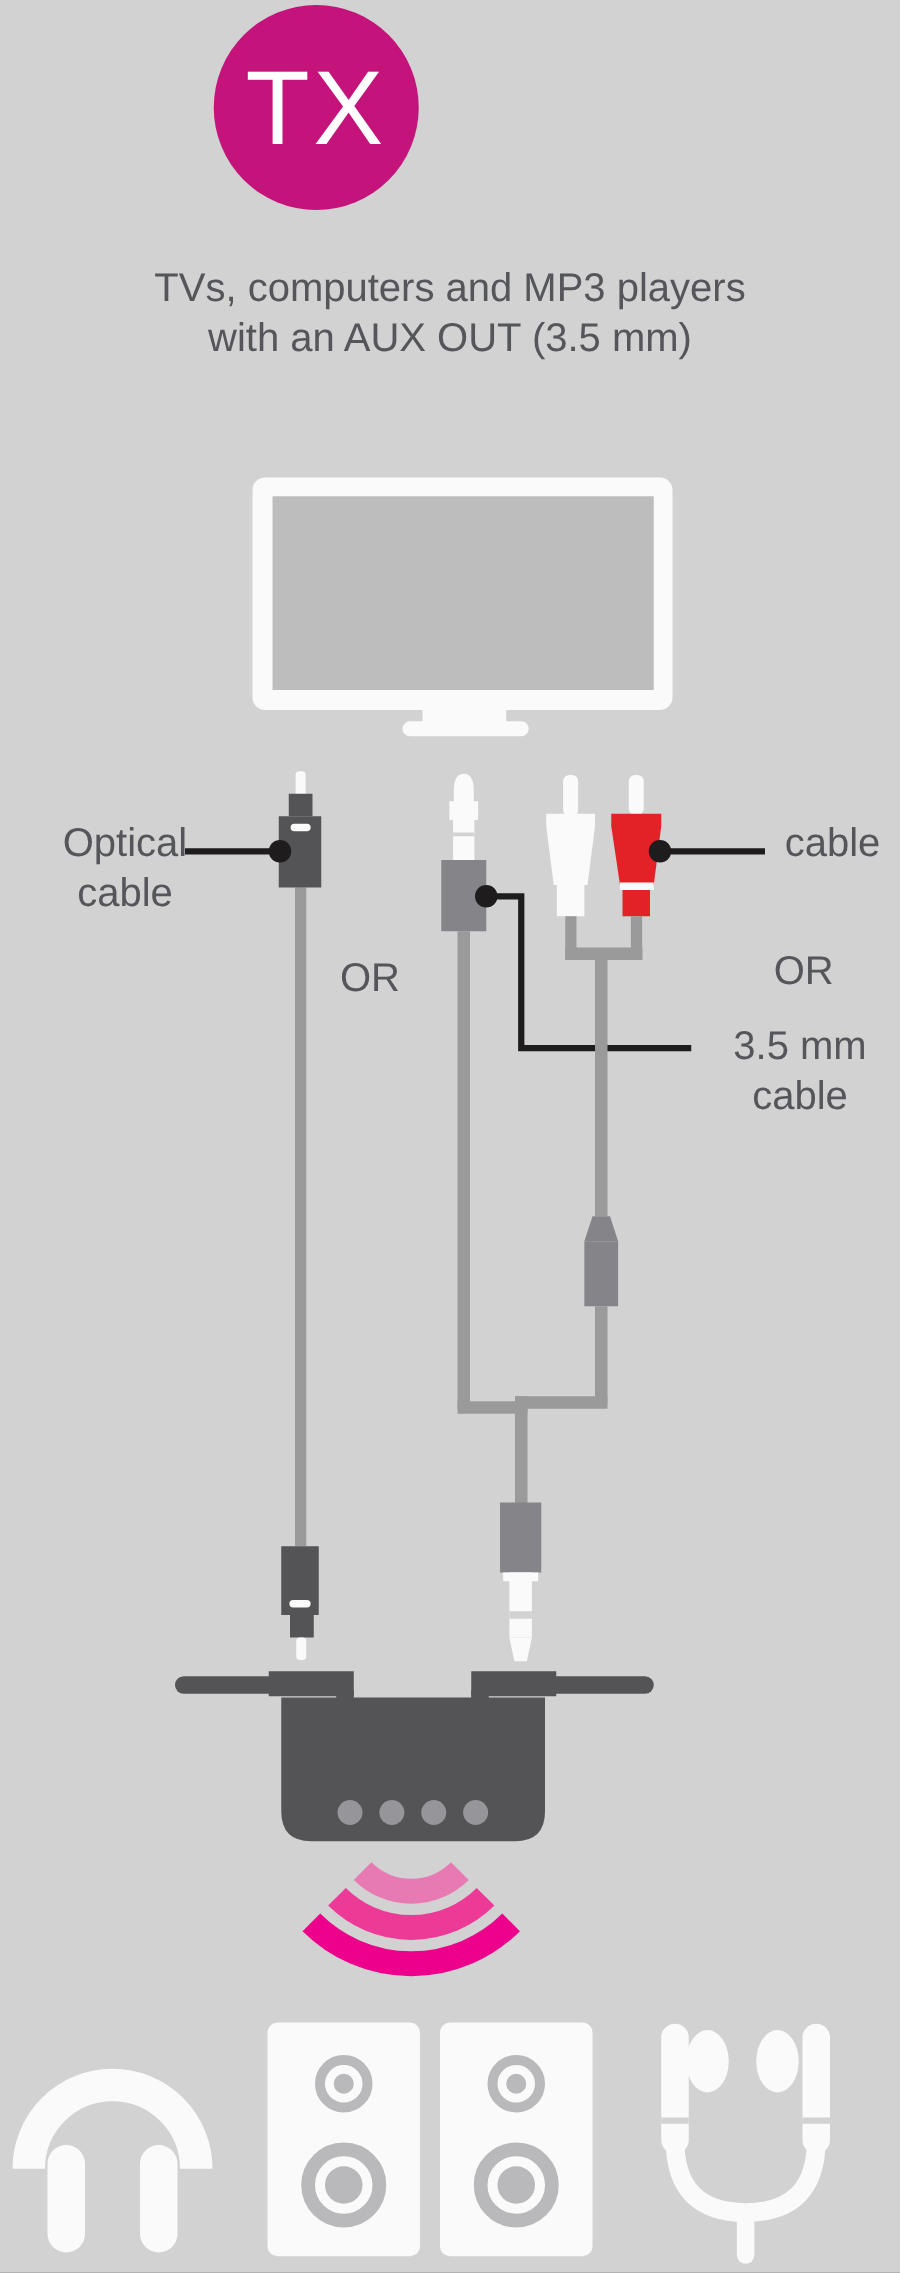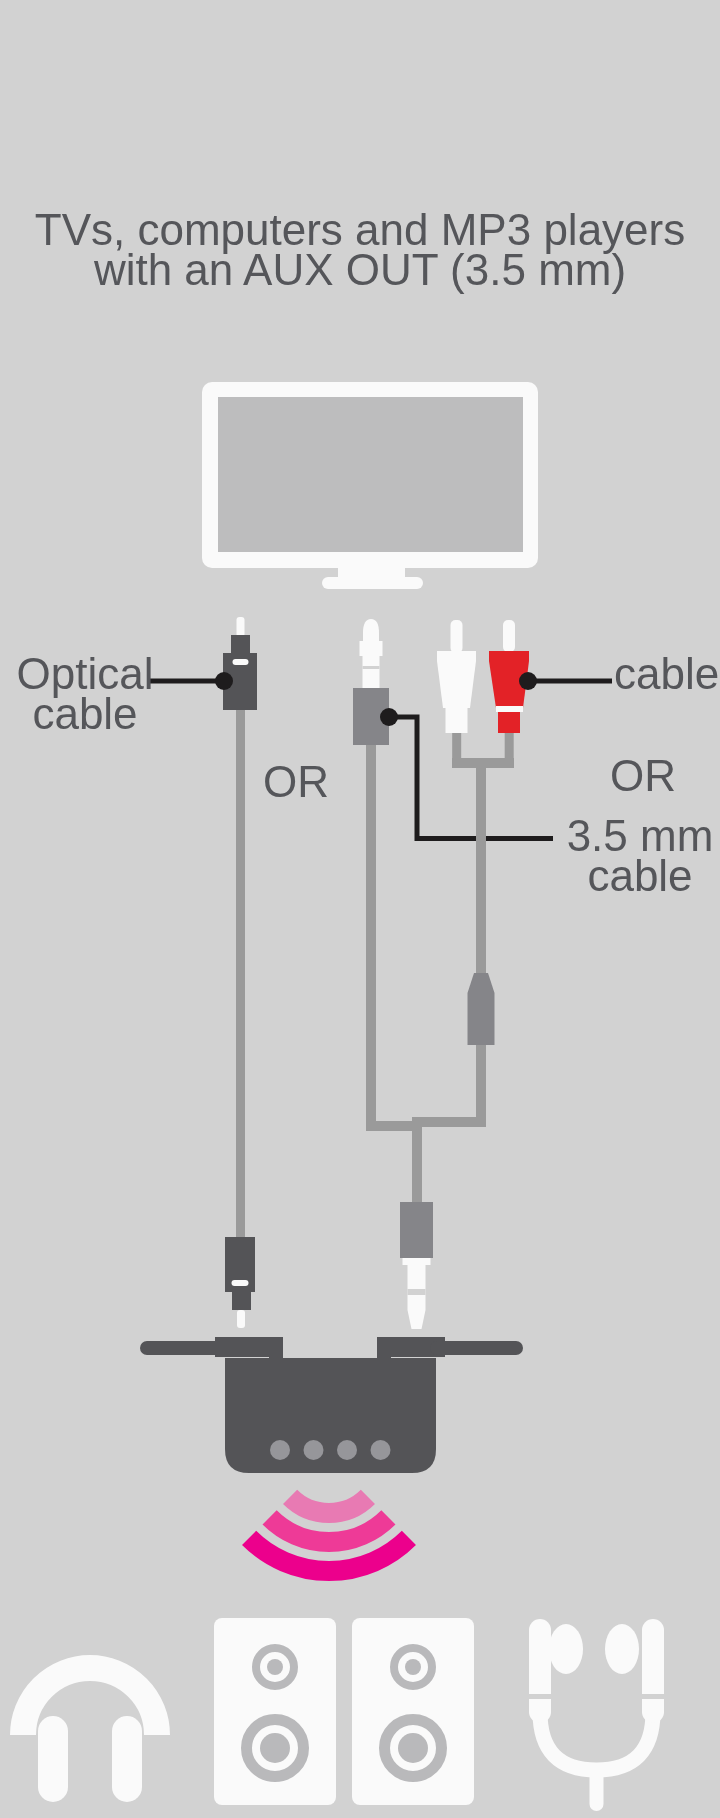--- a/index.html
+++ b/index.html
@@ -21,30 +21,30 @@
   .f-bg { fill:var(--c-bg,#d2d2d2); }
   .f-ring { fill:var(--c-ring,#b9b9bb); }
   .s-black { stroke:var(--c-black,#1e1c1d); }
   .s-white { stroke:var(--c-white,#fafafa); }
   .s-ring { stroke:var(--c-ring,#b9b9bb); }
   .s-wave1 { stroke:var(--c-wave1,#e87ab3); }
   .s-wave2 { stroke:var(--c-wave2,#ee3a97); }
   .s-wave3 { stroke:var(--c-wave3,#ec008c); }
   .txt {
     position:absolute; color:var(--c-text,#55565a);
-    font-size:44px; line-height:40px; text-align:center;
+    font-size:32px; line-height:40px; text-align:center;
   }
   .badge {
     position:absolute; left:171px; top:4px; width:164px; height:164px;
     border-radius:50%; background:var(--c-badge,#c4137a);
     display:flex; align-items:center; justify-content:center;
   }
   .badge span { color:#fff; font-size:84px; letter-spacing:3px; }
   #heading { left:0; top:210px; width:720px; }
-  #lbl-optical { left:10px;  top:654px; width:150px; }
+  #lbl-optical { left:25px;  top:654px; width:150px; }
   #lbl-rca     { left:614px; top:654px; width:104px; }
   #or-left     { left:246px; top:762px; width:100px; }
   #or-right    { left:593px; top:756px; width:100px; }
   #lbl-aux     { left:558px; top:816px; width:164px; }
 </style>
 </head>
 <body>
 
 <div class="stage">
 
@@ -177,20 +177,23 @@
       <rect x="589.5" y="1763" width="14" height="48" rx="7" class="f-white"></rect>
       <rect x="529" y="1619" width="22" height="104" rx="11" class="f-white"></rect>
       <rect x="642" y="1619" width="22" height="104" rx="11" class="f-white"></rect>
       <rect x="529" y="1694" width="22" height="5" class="f-bg"></rect>
       <rect x="642" y="1694" width="22" height="5" class="f-bg"></rect>
       <ellipse cx="566" cy="1649" rx="17" ry="25" class="f-white"></ellipse>
       <ellipse cx="622" cy="1649" rx="17" ry="25" class="f-white"></ellipse>
     </g>
   </svg>
 
+  <div class="badge">
+    <span>TX</span>
+  </div>
 
   <div class="txt" id="heading">
     <div>TVs, computers and MP3 players</div>
     <div>with an AUX OUT (3.5 mm)</div>
   </div>
 
   <div class="txt" id="lbl-optical">
     <div>Optical</div>
     <div>cable</div>
   </div>

